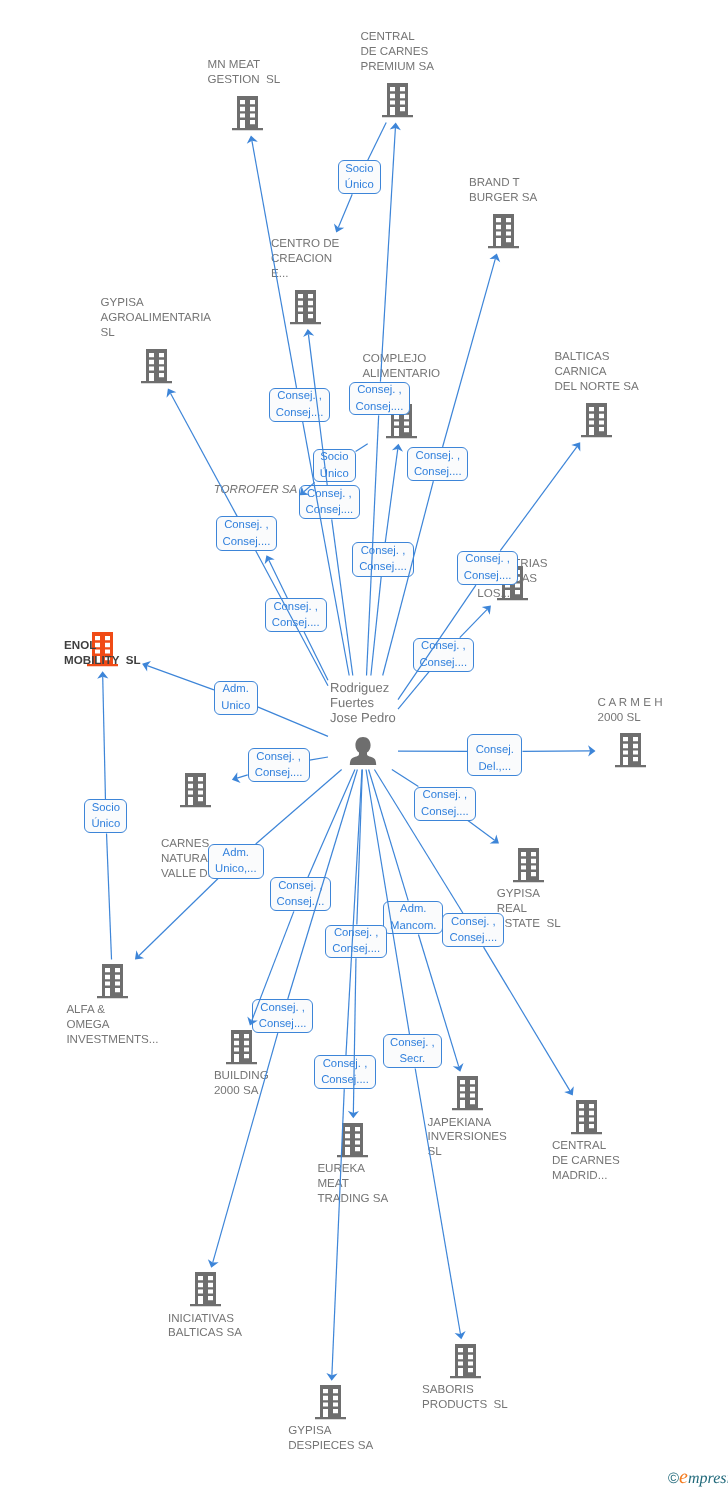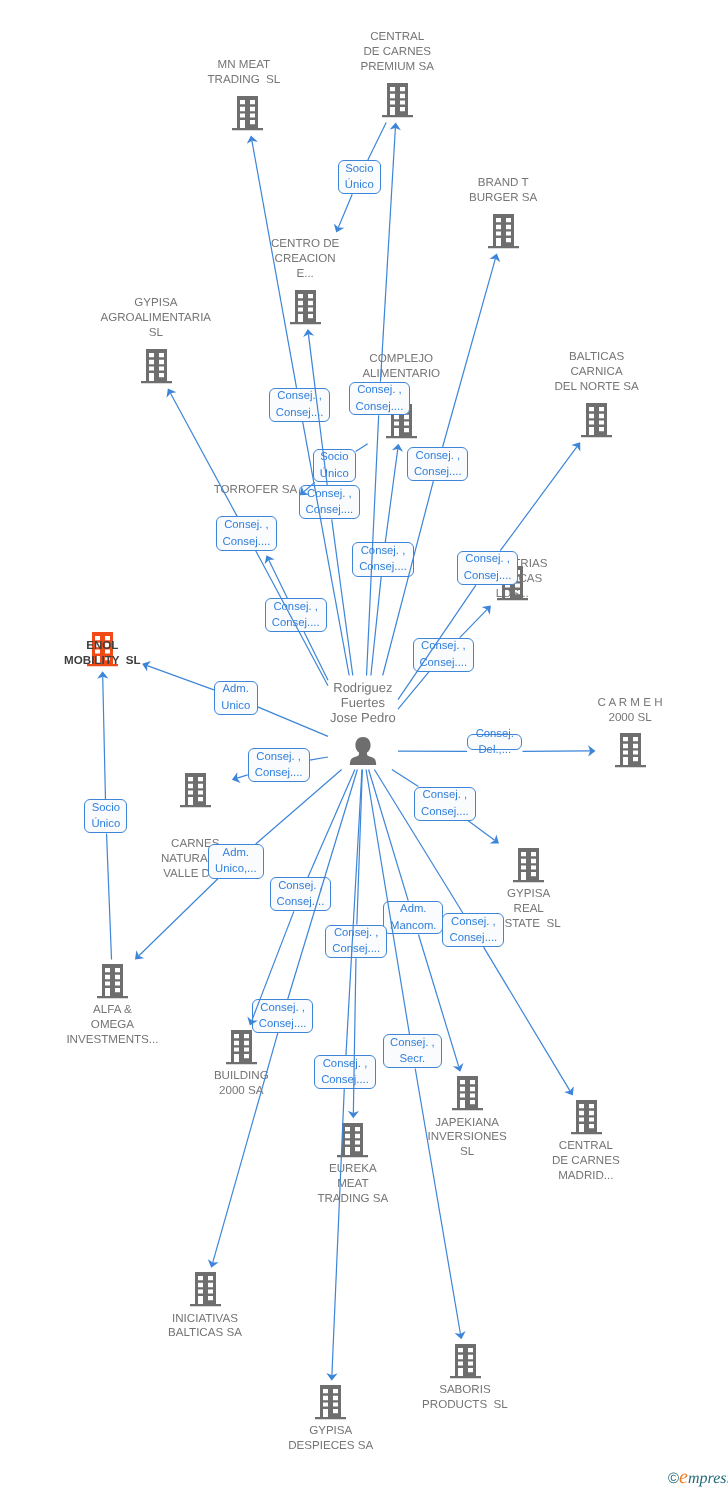--- a/index.html
+++ b/index.html
@@ -2,21 +2,21 @@
 <html><head>
 <meta charset="utf-8">
 <style>
   html,body{margin:0;padding:0;background:#ffffff;}
   *{-webkit-font-smoothing:antialiased;text-rendering:geometricPrecision;}
   body{width:728px;height:1500px;font-family:"Liberation Sans",sans-serif;overflow:hidden;}
   #stage{position:relative;width:728px;height:1500px;background:#fff;}
   #edges{position:absolute;left:0;top:0;z-index:5;pointer-events:none;}
   #nodelayer{position:absolute;left:0;top:0;z-index:1;}
   #labellayer{position:absolute;left:0;top:0;z-index:3;}
-  .cap{position:absolute;text-align:center;font-size:11.6px;color:#757575;
+  .cap{position:absolute;font-size:11.6px;color:#757575;
        line-height:14.9px;white-space:pre;}
   .cap.person{font-size:13px;line-height:15.2px;}
   .cap.hi{color:#3f3f3f;font-weight:bold;margin-top:45px;}
   .ico{position:absolute;line-height:0;}
   .elabel{position:absolute;border:1.4px solid #3d85d8;border-radius:6px;
     background:#fafbfc;color:#2f7fdc;font-size:11.3px;line-height:16.5px;
     text-align:center;box-sizing:border-box;white-space:pre;
     display:flex;align-items:center;justify-content:center;}
   .wm{position:absolute;}
 </style>
@@ -207,39 +207,39 @@
       <div class="ico" style="left: 449.6px; top: 1343.8px;"><svg width="31" height="35" viewBox="0 0 31 35">
           <path fill="#6e6e6e" fill-rule="evenodd" d="M5 0 H26 V32 H31 V34.2 H0 V32 H5 ZM8 4.1 H13 V8.2 H8 Z M18 4.1 H23 V8.2 H18 ZM8 10.7 H13 V15.3 H8 Z M18 10.7 H23 V15.3 H18 ZM8 17.4 H13 V21.6 H8 Z M18 17.4 H23 V21.6 H18 ZM8 23.9 H13 V32 H8 Z M18 23.9 H23 V28.2 H18 Z"></path>
         </svg></div>
       <div class="ico" style="left: 315.2px; top: 1385.2px;"><svg width="31" height="35" viewBox="0 0 31 35">
           <path fill="#6e6e6e" fill-rule="evenodd" d="M5 0 H26 V32 H31 V34.2 H0 V32 H5 ZM8 4.1 H13 V8.2 H8 Z M18 4.1 H23 V8.2 H18 ZM8 10.7 H13 V15.3 H8 Z M18 10.7 H23 V15.3 H18 ZM8 17.4 H13 V21.6 H8 Z M18 17.4 H23 V21.6 H18 ZM8 23.9 H13 V32 H8 Z M18 23.9 H23 V28.2 H18 Z"></path>
         </svg></div>
       <div class="ico" style="left: 349px; top: 737px;"><svg width="28" height="28" viewBox="0 0 28 28">
           <path fill="#6e6e6e" fill-rule="evenodd" d="M14 0 C18.6 0 21.6 3.4 21.6 8.2 C21.6 11.8 19.9 14.4 18 15.5 C18 16.8 18 17.5 18.2 18 C18.9 19.4 24.2 20.1 25.9 22.2 C26.9 23.5 27.2 26.8 27.2 28 H0.8 C0.8 26.8 1.1 23.5 2.1 22.2 C3.8 20.1 9.1 19.4 9.8 18 C10 17.5 10 16.8 10 15.5 C8.1 14.4 6.4 11.8 6.4 8.2 C6.4 3.4 9.4 0 14 0 Z"></path>
         </svg></div>
       <div class="cap" style="left: 207.5px; top: 58.4px;">MN MEAT
-TRADING  SL</div>
+GESTION  SL</div>
       <div class="cap" style="left: 360.5px; top: 30.4px;">CENTRAL
 DE CARNES
 PREMIUM SA</div>
       <div class="cap" style="left: 469px; top: 176.4px;">BRAND T
 BURGER SA</div>
       <div class="cap" style="left: 271px; top: 236.9px;">CENTRO DE
 CREACION
 E...</div>
       <div class="cap" style="left: 100.5px; top: 296.4px;">GYPISA
 AGROALIMENTARIA
 SL</div>
       <div class="cap" style="left: 362.4px; top: 351.6px;">COMPLEJO
 ALIMENTARIO
 D...</div>
       <div class="cap" style="left: 554.4px; top: 350.2px;">BALTICAS
 CARNICA
 DEL NORTE SA</div>
-      <div class="cap" style="left: 213.7px; top: 483px;">TORROFER SA</div>
+      <div class="cap" style="left: 213.7px; top: 483px; font-style: italic;">TORROFER SA</div>
       <div class="cap" style="left: 477.2px; top: 513.4px; margin-top: 44px;">INDUSTRIAS
 CARNICAS
 LOS...</div>
       <div class="cap hi" style="left: 64.1px; top: 594.2px;">ENOL
 MOBILITY  SL</div>
       <div class="cap" style="left: 597.5px; top: 695.6px;">C A R M E H
 2000 SL</div>
       <div class="cap" style="left: 160.9px; top: 837px;">CARNES
 NATURALES
 VALLE DE...</div>
@@ -288,21 +288,21 @@
       <div class="elabel" style="left: 352.1px; top: 542.2px; width: 61.8px; height: 34.4px;"><span>Consej. ,
 Consej....</span></div>
       <div class="elabel" style="left: 456.8px; top: 550.7px; width: 61.6px; height: 34.4px;"><span>Consej. ,
 Consej....</span></div>
       <div class="elabel" style="left: 264.7px; top: 598.4px; width: 62.1px; height: 33.7px;"><span>Consej. ,
 Consej....</span></div>
       <div class="elabel" style="left: 412.5px; top: 637.7px; width: 61.6px; height: 34px;"><span>Consej. ,
 Consej....</span></div>
       <div class="elabel" style="left: 213.9px; top: 680.6px; width: 43.7px; height: 34.3px;"><span>Adm.
 Unico</span></div>
-      <div class="elabel" style="left: 467.1px; top: 734.4px; width: 55.4px; height: 16px;"><span>Consej.
+      <div class="elabel" style="left: 467.1px; top: 734.4px; width: 55.4px; height: 42px; align-items: flex-end;"><span>Consej.
 Del.,...</span></div>
       <div class="elabel" style="left: 247.7px; top: 748.4px; width: 61.9px; height: 34px;"><span>Consej. ,
 Consej....</span></div>
       <div class="elabel" style="left: 84.4px; top: 799.4px; width: 42.9px; height: 34px;"><span>Socio
 Único</span></div>
       <div class="elabel" style="left: 414.1px; top: 786.5px; width: 61.6px; height: 34px;"><span>Consej. ,
 Consej....</span></div>
       <div class="elabel" style="left: 208px; top: 844px; width: 55.6px; height: 34.5px;"><span>Adm.
 Unico,...</span></div>
       <div class="elabel" style="left: 269.5px; top: 877.2px; width: 61.9px; height: 34.2px;"><span>Consej. ,

